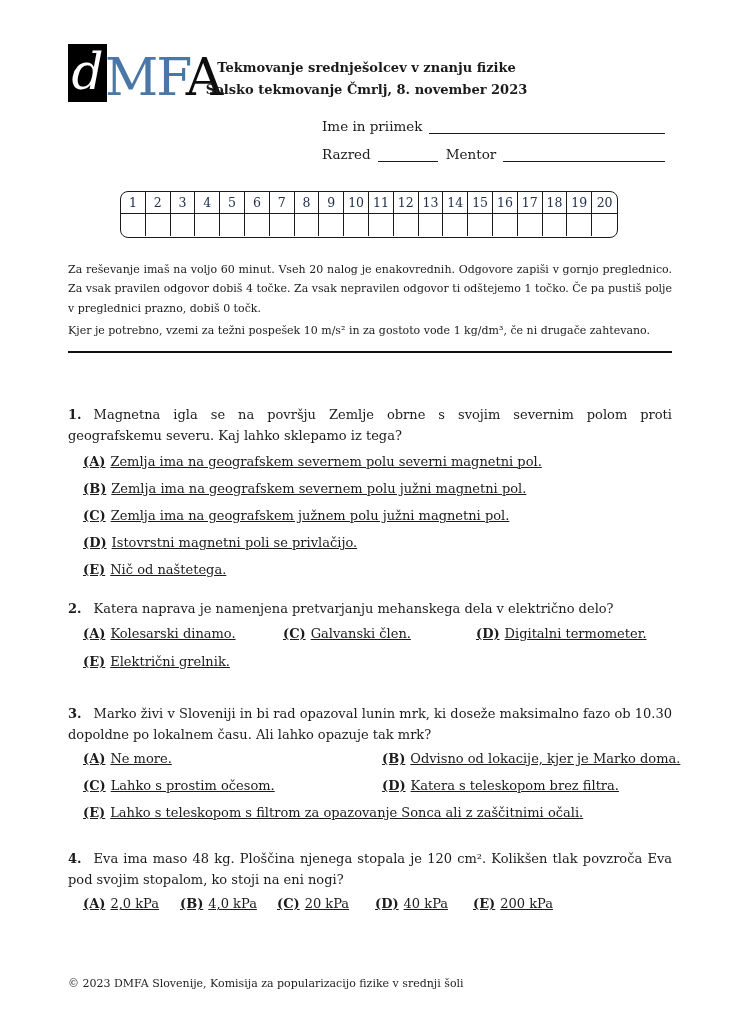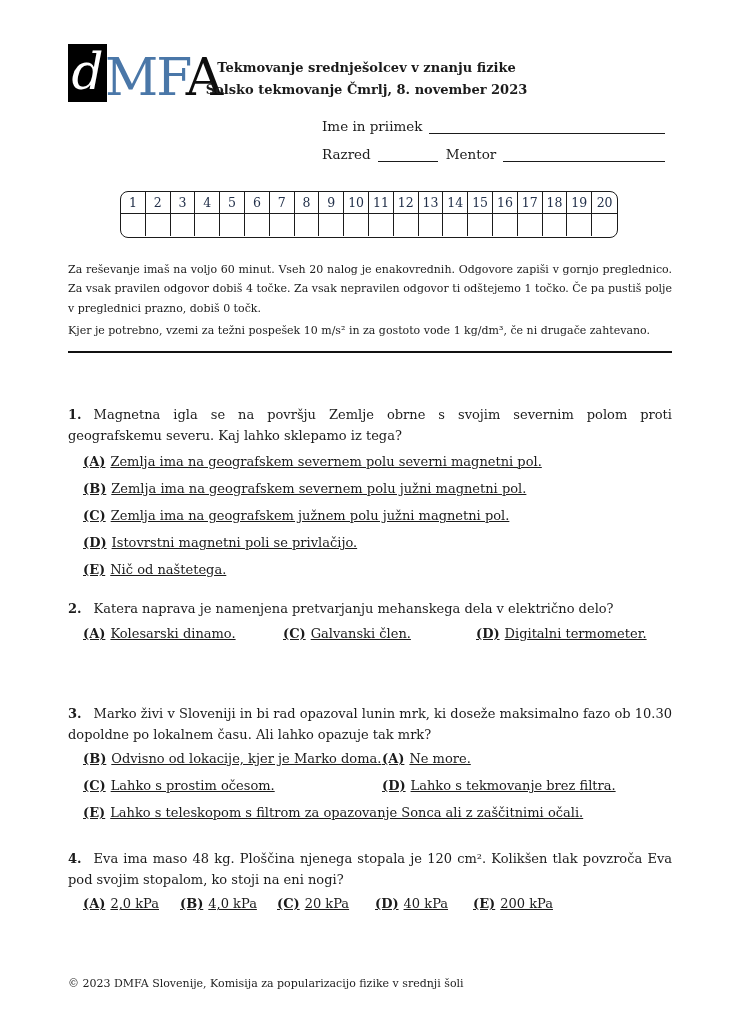--- a/index.html
+++ b/index.html
@@ -153,31 +153,32 @@
       <p class="opt"><b>(E)</b><span>Nič od naštetega.</span></p>
     </div>
   </div>
 
   <div class="question q2">
     <p class="q-text"><b class="qnum">2.</b><span>Katera naprava je namenjena pretvarjanju mehanskega dela v električno delo?</span></p>
     <div class="opts opts-grid3">
       <p class="opt"><b>(A)</b><span>Kolesarski dinamo.</span></p>
       <p class="opt"><b>(C)</b><span>Galvanski člen.</span></p>
       <p class="opt"><b>(D)</b><span>Digitalni termometer.</span></p>
+      <p class="opt"><b>(E)</b><span>Električni grelnik.</span></p>
     </div>
   </div>
 
   <div class="question q3">
     <p class="q-text"><b class="qnum">3.</b><span>Marko živi v Sloveniji in bi rad opazoval lunin mrk, ki doseže maksimalno fazo ob 10.30 dopoldne po lokalnem času. Ali lahko opazuje tak mrk?</span></p>
     <div class="opts">
       <div class="opts-grid2">
+        <p class="opt"><b>(A)</b><span>Ne more.</span></p>
         <p class="opt"><b>(B)</b><span>Odvisno od lokacije, kjer je Marko doma.</span></p>
-        <p class="opt"><b>(A)</b><span>Ne more.</span></p>
         <p class="opt"><b>(C)</b><span>Lahko s prostim očesom.</span></p>
-        <p class="opt"><b>(D)</b><span>Lahko s tekmovanje brez filtra.</span></p>
+        <p class="opt"><b>(D)</b><span>Katera s teleskopom brez filtra.</span></p>
       </div>
       <p class="opt-full"><b>(E)</b><span>Lahko s teleskopom s filtrom za opazovanje Sonca ali z zaščitnimi očali.</span></p>
     </div>
   </div>
 
   <div class="question q4">
     <p class="q-text"><b class="qnum">4.</b><span>Eva ima maso 48 kg. Ploščina njenega stopala je 120 cm². Kolikšen tlak povzroča Eva pod svojim stopalom, ko stoji na eni nogi?</span></p>
     <div class="opts opts-grid5">
       <p class="opt"><b>(A)</b><span>2,0 kPa</span></p>
       <p class="opt"><b>(B)</b><span>4,0 kPa</span></p>

